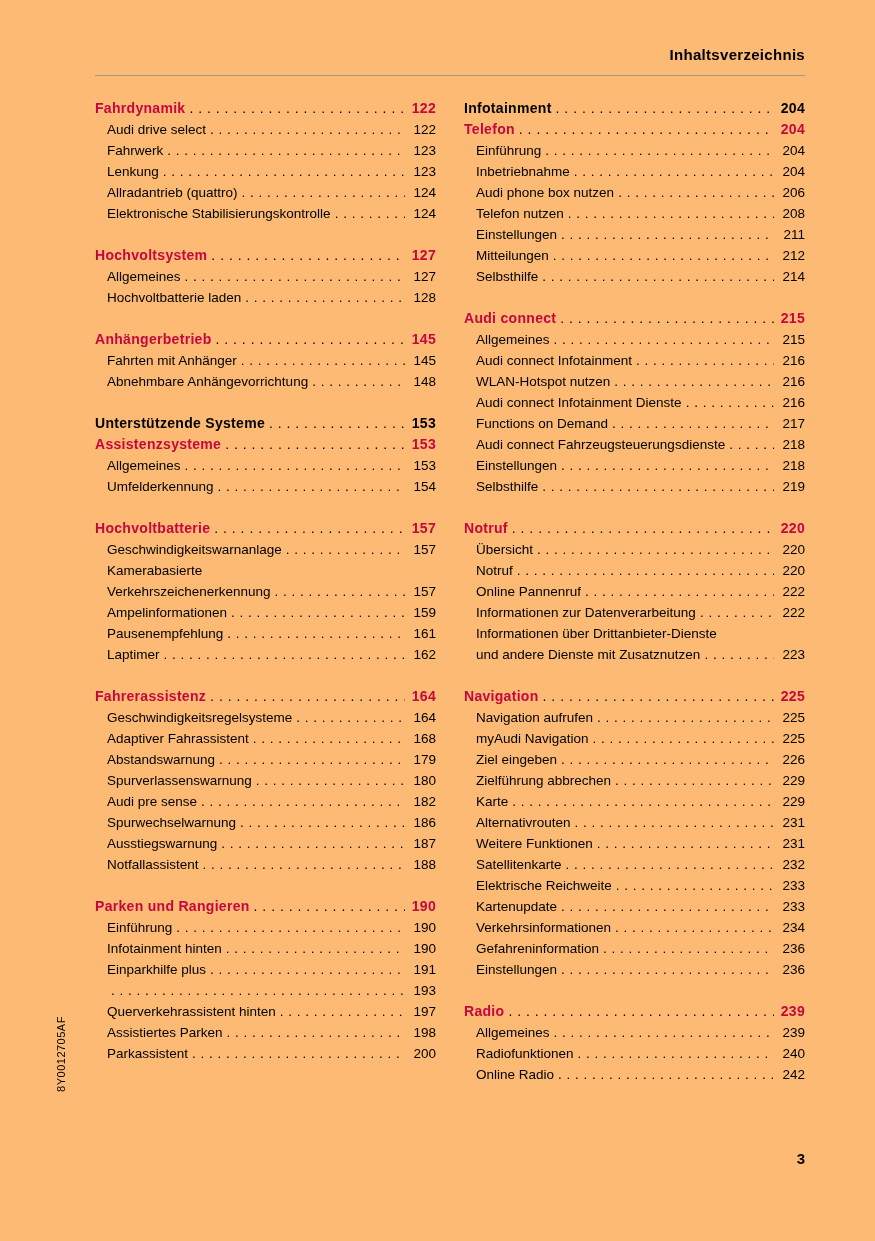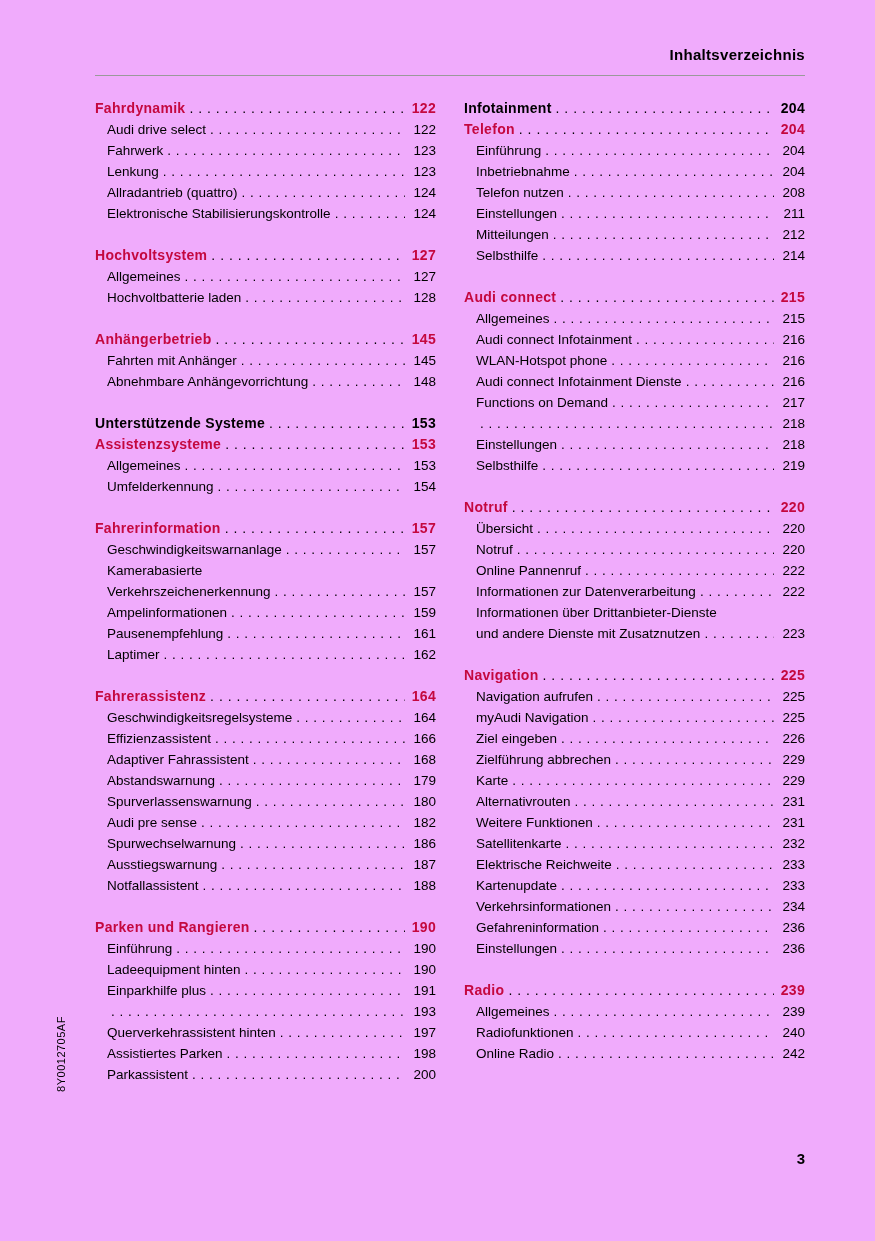--- a/index.html
+++ b/index.html
@@ -7,21 +7,21 @@
   body {
     width: 875px; height: 1241px;
     position: relative;
     font-family: "Liberation Sans", sans-serif;
     color: var(--text, #000);
     overflow: hidden;
   }
   .sheet {
     position: absolute; inset: 0;
     padding: 46px 70px 0 95px;
-    background: #f0abfc;
+    background: #fdba74;
   }
   .doc-header {
     text-align: right;
     font-weight: bold;
     font-size: 15px;
     letter-spacing: 0.3px;
     line-height: 18px;
     padding-bottom: 11px;
   }
   .rule { border-bottom: 1px solid var(--rule, #9a9a9a); }
@@ -169,21 +169,21 @@
             <span class="page-num">153</span>
           </div>
           <div class="toc-row entry">
             <span class="title">Umfelderkennung</span>
             <span class="dots"></span>
             <span class="page-num">154</span>
           </div>
         </div>
         <div class="toc-section">
           <div class="toc-row heading accent">
-            <span class="title">Fahrerinformation</span>
+            <span class="title">Hochvoltbatterie</span>
             <span class="dots"></span>
             <span class="page-num">157</span>
           </div>
           <div class="toc-row entry">
             <span class="title">Geschwindigkeitswarnanlage</span>
             <span class="dots"></span>
             <span class="page-num">157</span>
           </div>
           <div class="toc-row entry">
             <span class="title">Kamerabasierte</span>
@@ -214,25 +214,20 @@
             <span class="title">Fahrerassistenz</span>
             <span class="dots"></span>
             <span class="page-num">164</span>
           </div>
           <div class="toc-row entry">
             <span class="title">Geschwindigkeitsregelsysteme</span>
             <span class="dots"></span>
             <span class="page-num">164</span>
           </div>
           <div class="toc-row entry">
-            <span class="title">Effizienzassistent</span>
-            <span class="dots"></span>
-            <span class="page-num">166</span>
-          </div>
-          <div class="toc-row entry">
             <span class="title">Adaptiver Fahrassistent</span>
             <span class="dots"></span>
             <span class="page-num">168</span>
           </div>
           <div class="toc-row entry">
             <span class="title">Abstandswarnung</span>
             <span class="dots"></span>
             <span class="page-num">179</span>
           </div>
           <div class="toc-row entry">
@@ -266,21 +261,21 @@
             <span class="title">Parken und Rangieren</span>
             <span class="dots"></span>
             <span class="page-num">190</span>
           </div>
           <div class="toc-row entry">
             <span class="title">Einführung</span>
             <span class="dots"></span>
             <span class="page-num">190</span>
           </div>
           <div class="toc-row entry">
-            <span class="title">Ladeequipment hinten</span>
+            <span class="title">Infotainment hinten</span>
             <span class="dots"></span>
             <span class="page-num">190</span>
           </div>
           <div class="toc-row entry">
             <span class="title">Einparkhilfe plus</span>
             <span class="dots"></span>
             <span class="page-num">191</span>
           </div>
           <div class="toc-row entry">
             <span class="dots"></span>
@@ -319,20 +314,25 @@
             <span class="title">Einführung</span>
             <span class="dots"></span>
             <span class="page-num">204</span>
           </div>
           <div class="toc-row entry">
             <span class="title">Inbetriebnahme</span>
             <span class="dots"></span>
             <span class="page-num">204</span>
           </div>
           <div class="toc-row entry">
+            <span class="title">Audi phone box nutzen</span>
+            <span class="dots"></span>
+            <span class="page-num">206</span>
+          </div>
+          <div class="toc-row entry">
             <span class="title">Telefon nutzen</span>
             <span class="dots"></span>
             <span class="page-num">208</span>
           </div>
           <div class="toc-row entry">
             <span class="title">Einstellungen</span>
             <span class="dots"></span>
             <span class="page-num">211</span>
           </div>
           <div class="toc-row entry">
@@ -356,35 +356,36 @@
             <span class="title">Allgemeines</span>
             <span class="dots"></span>
             <span class="page-num">215</span>
           </div>
           <div class="toc-row entry">
             <span class="title">Audi connect Infotainment</span>
             <span class="dots"></span>
             <span class="page-num">216</span>
           </div>
           <div class="toc-row entry">
-            <span class="title">WLAN-Hotspot phone</span>
+            <span class="title">WLAN-Hotspot nutzen</span>
             <span class="dots"></span>
             <span class="page-num">216</span>
           </div>
           <div class="toc-row entry">
             <span class="title">Audi connect Infotainment Dienste</span>
             <span class="dots"></span>
             <span class="page-num">216</span>
           </div>
           <div class="toc-row entry">
             <span class="title">Functions on Demand</span>
             <span class="dots"></span>
             <span class="page-num">217</span>
           </div>
           <div class="toc-row entry">
+            <span class="title">Audi connect Fahrzeugsteuerungsdienste</span>
             <span class="dots"></span>
             <span class="page-num">218</span>
           </div>
           <div class="toc-row entry">
             <span class="title">Einstellungen</span>
             <span class="dots"></span>
             <span class="page-num">218</span>
           </div>
           <div class="toc-row entry">
             <span class="title">Selbsthilfe</span>

